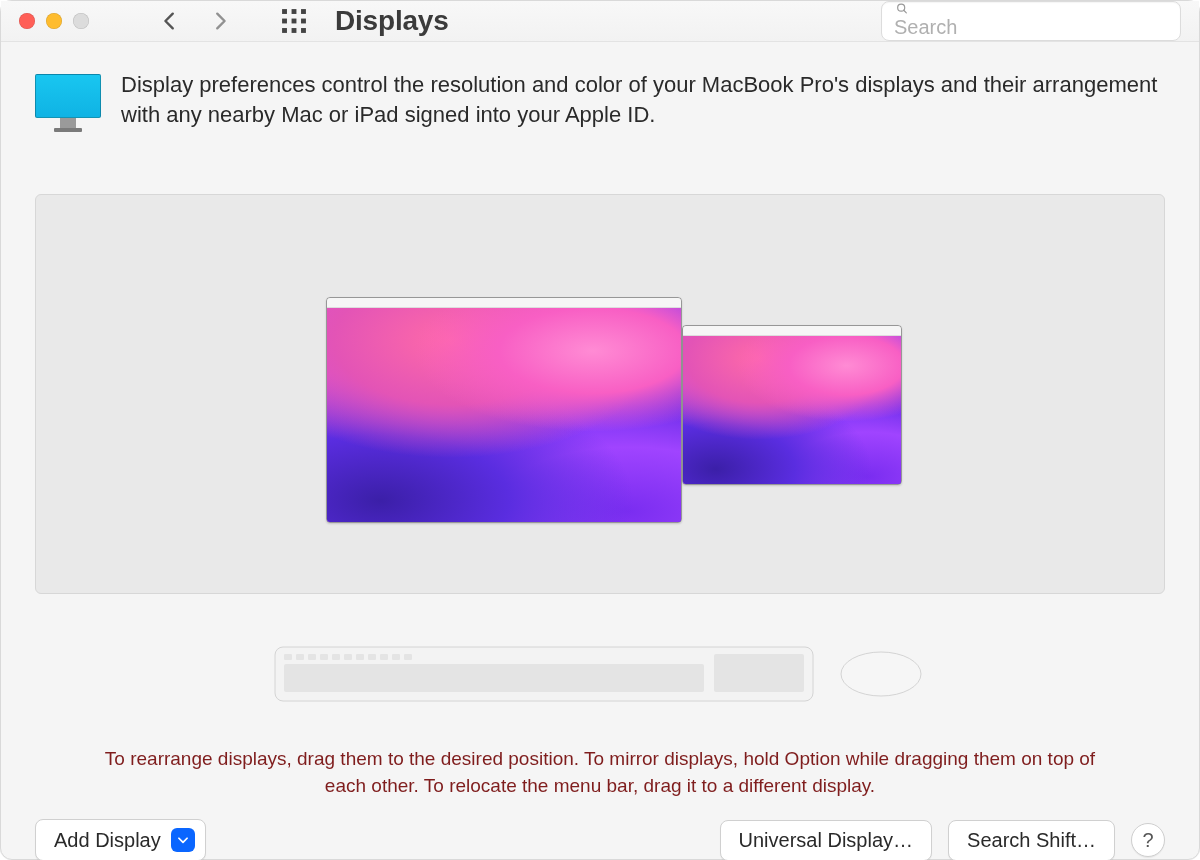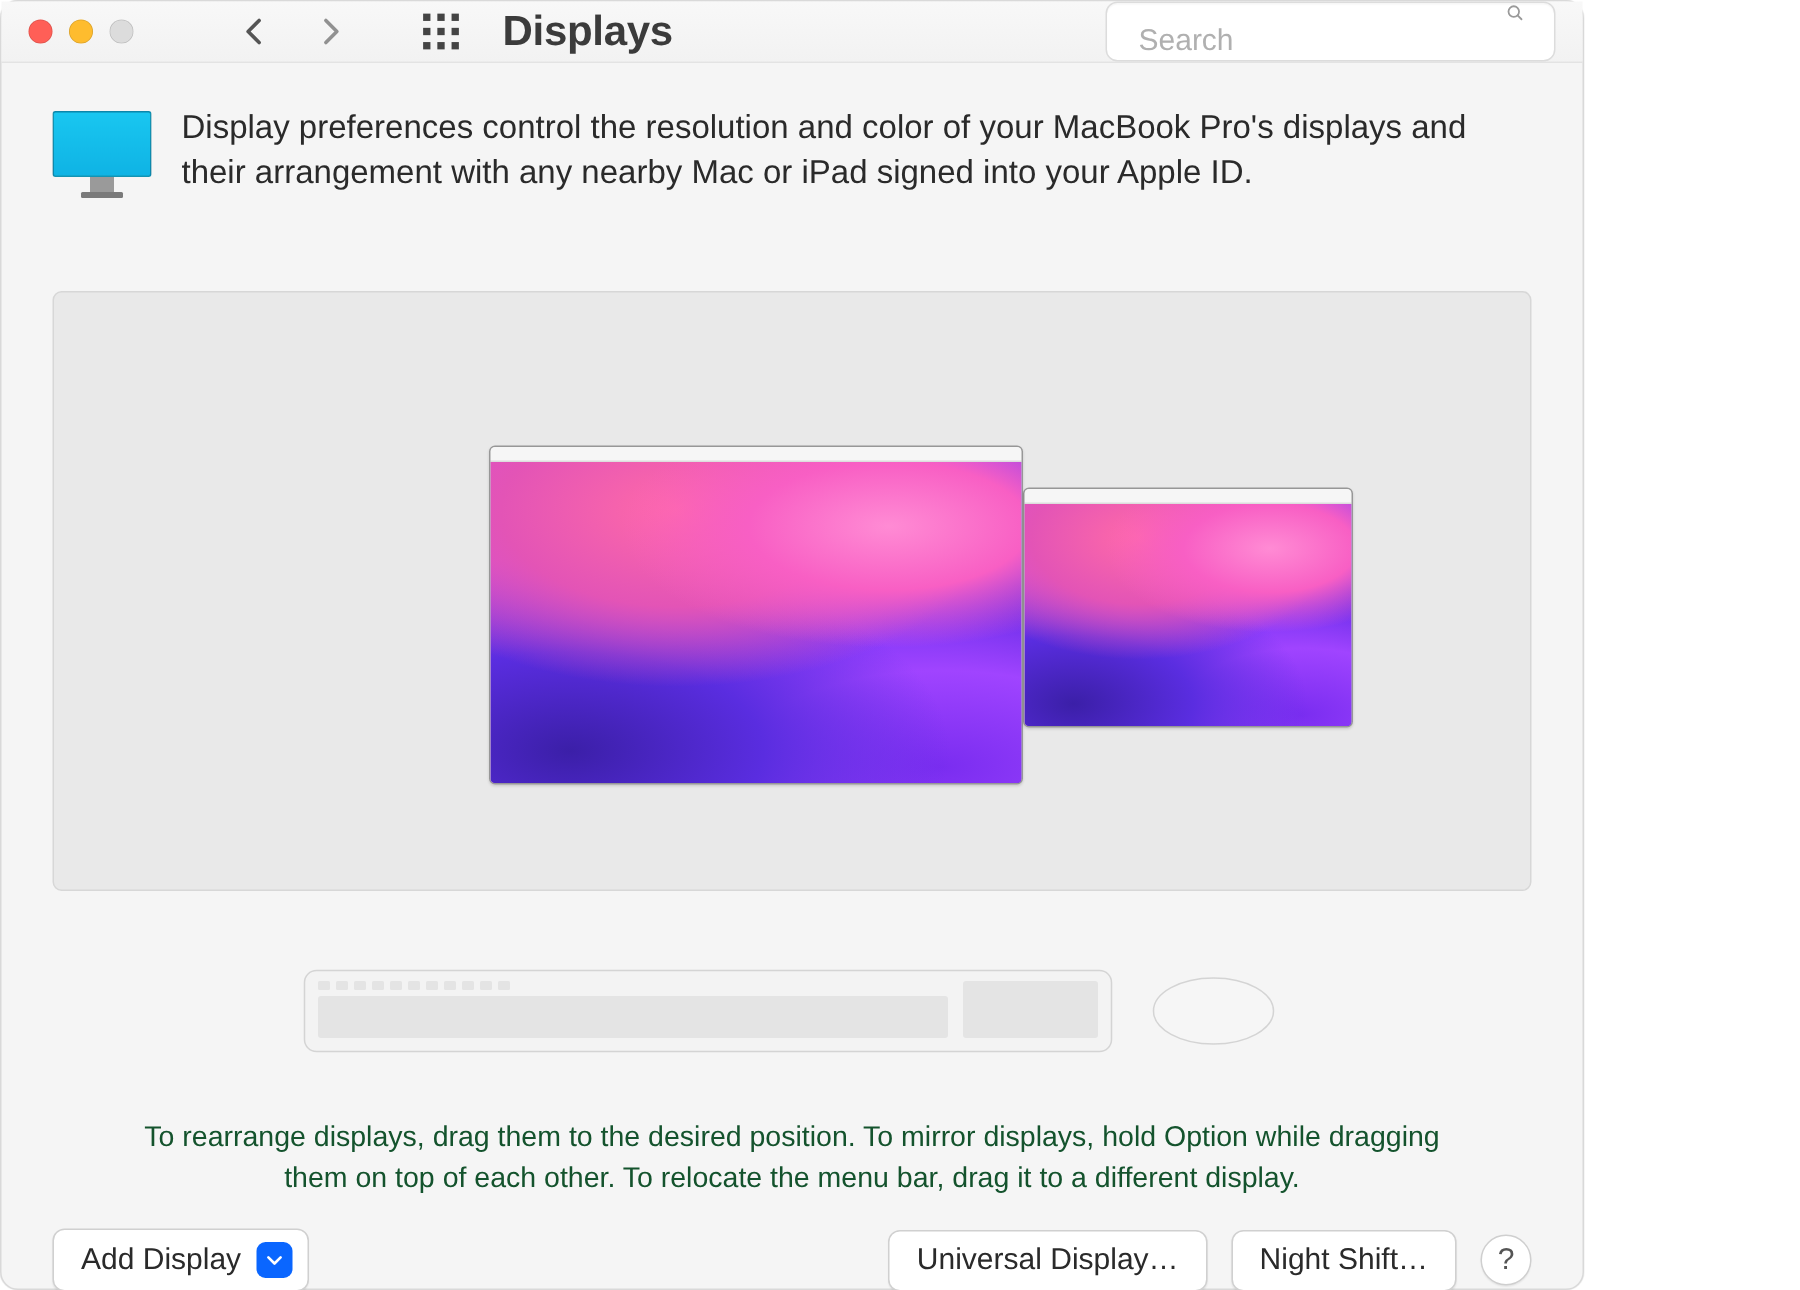--- a/index.html
+++ b/index.html
@@ -5,21 +5,21 @@
   * { box-sizing: border-box; }
   body {
     margin: 0;
     font-family: -apple-system, "Helvetica Neue", Helvetica, Arial, sans-serif;
     background: #fff;
     width: 1200px;
     height: 860px;
     overflow: hidden;
   }
   .window {
-    width: 1056px;
+    width: 1200px;
     height: 860px;
     background: #f5f5f5;
     border: 1px solid #d9d9d9;
     border-radius: 12px;
     display: flex;
     flex-direction: column;
     box-shadow: 0 0 0 0.5px rgba(0,0,0,0.05);
   }
   .titlebar {
     height: 92px;
@@ -35,21 +35,21 @@
   .tl.yellow { background:#febc2e;}
   .tl.green { background:#dcdcdc;}
   .navbtns { display:flex; gap:28px; margin-left:40px; align-items:center;}
   .chev { width:22px; height:22px; color:#919191; cursor:default;}
   .chev.enabled { color:#555; }
   .gridicon { width:26px; height:26px; margin-left:50px; color:#444; }
   .title { font-size:28px; font-weight:600; color:#3b3b3b; margin-left:28px; letter-spacing:-0.2px;}
   .spacer { flex:1; }
   .searchwrap {
     width:300px; height:40px; background:#fff; border:1px solid #dcdcdc;
-    border-radius:8px; display:flex; align-items:flex-end; padding:0 10px;
+    border-radius:8px; display:flex; align-items:flex-start; padding:0 10px;
     box-shadow: inset 0 1px 1px rgba(0,0,0,0.04);
     flex-direction: column;
   }
   .searchicon { width:20px; height:20px; color:#9a9a9a; margin-right:6px;}
   .searchinput {
     border:0; outline:0; flex:1; font-size:20px; color:#555; background:transparent;
   }
   .searchinput::placeholder { color:#b0b0b0; }
 
   .content { flex:1; padding: 28px 34px 20px 34px; display:flex; flex-direction:column;gap:32px; }
@@ -76,21 +76,21 @@
   .wallpaper {
     width:100%; height:100%;
     background:
       radial-gradient(ellipse 120% 90% at 75% 20%, #ff8bd4 0%, #f85fc4 22%, rgba(255,255,255,0) 42%),
       radial-gradient(ellipse 110% 100% at 35% 15%, #ff6aa8 0%, #e354b6 30%, rgba(255,255,255,0) 55%),
       radial-gradient(ellipse 130% 110% at 15% 90%, #3b1fa8 0%, #5a2de0 28%, rgba(255,255,255,0) 55%),
       radial-gradient(ellipse 130% 100% at 85% 95%, #7a2df0 0%, #a044ff 30%, rgba(255,255,255,0) 58%),
       linear-gradient(140deg, #d94fcf 0%, #b24bff 40%, #6b2ff5 65%, #4018c8 100%);
   }
   .kbrow { display:flex; justify-content:center; gap:22px; margin-top:18px; }
-  .hint { text-align:center; color:#14532d; font-size:19px; margin-top:12px; line-height:1.4; padding: 0 60px;}
+  .hint { text-align:center; color:#7f1d1d; font-size:19px; margin-top:12px; line-height:1.4; padding: 0 60px;}
 
   .footer { display:flex; align-items:center; gap:16px; padding: 0 34px 24px 34px;}
   .btn {
     background:#fff; border:1px solid #d0d0d0; border-radius:8px;
     font-size:20px; color:#2a2a2a; padding:8px 18px; display:flex; align-items:center;
     box-shadow: 0 1px 1px rgba(0,0,0,0.06); cursor:default;
   }
   .btn .drop {
     width:24px; height:24px; background:#0a66ff; border-radius:6px;
     display:flex; align-items:center; justify-content:center; margin-left:10px; margin-right:-8px;
@@ -199,20 +199,20 @@
         <svg viewBox="0 0 24 24" fill="none" stroke="currentColor" stroke-width="3" stroke-linecap="round" stroke-linejoin="round">
             <polyline points="5 9 12 16 19 9"></polyline>
           </svg>
       </span>
     </div>
     <div class="spacer2"></div>
     <div class="btn">
       <span>Universal Display…</span>
     </div>
     <div class="btn">
-      <span>Night Shift…</span>
+      <span>Search Shift…</span>
     </div>
     <div class="helpbtn">
       <span>?</span>
     </div>
   </div>
 
 </div>
 
 </body></html>

